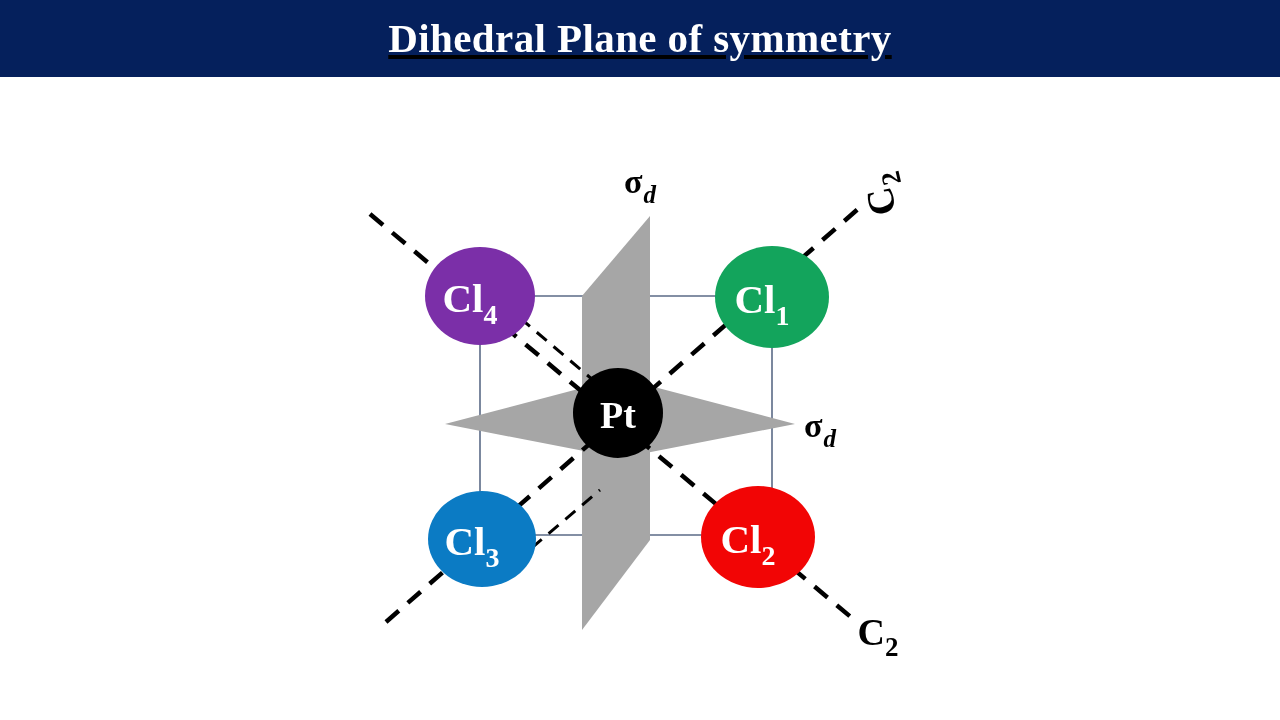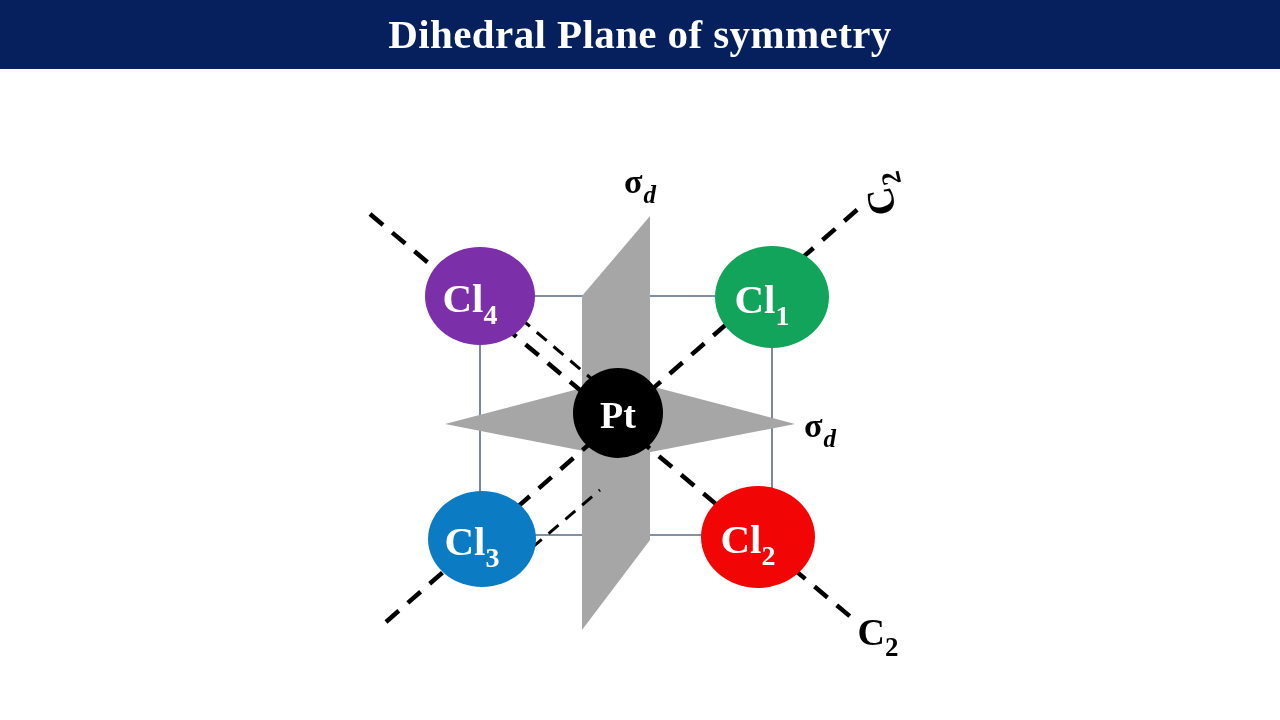--- a/index.html
+++ b/index.html
@@ -18,25 +18,26 @@
     position: relative;
     width: 1280px;
     height: 720px;
     background: #ffffff;
   }
   #title-bar {
     position: absolute;
     left: 0;
     top: 0;
     width: 1280px;
-    height: 69px;
+    height: 77px;
     background: #05205c;
     display: flex;
     align-items: center;
     justify-content: center;
+    text-decoration: underline;
   }
   #title-text {
     color: #ffffff;
     font-family: "Liberation Serif", serif;
     font-weight: bold;
     font-size: 41px;
     letter-spacing: 0.4px;
     line-height: 1;
     white-space: nowrap;
     -webkit-font-smoothing: antialiased;

